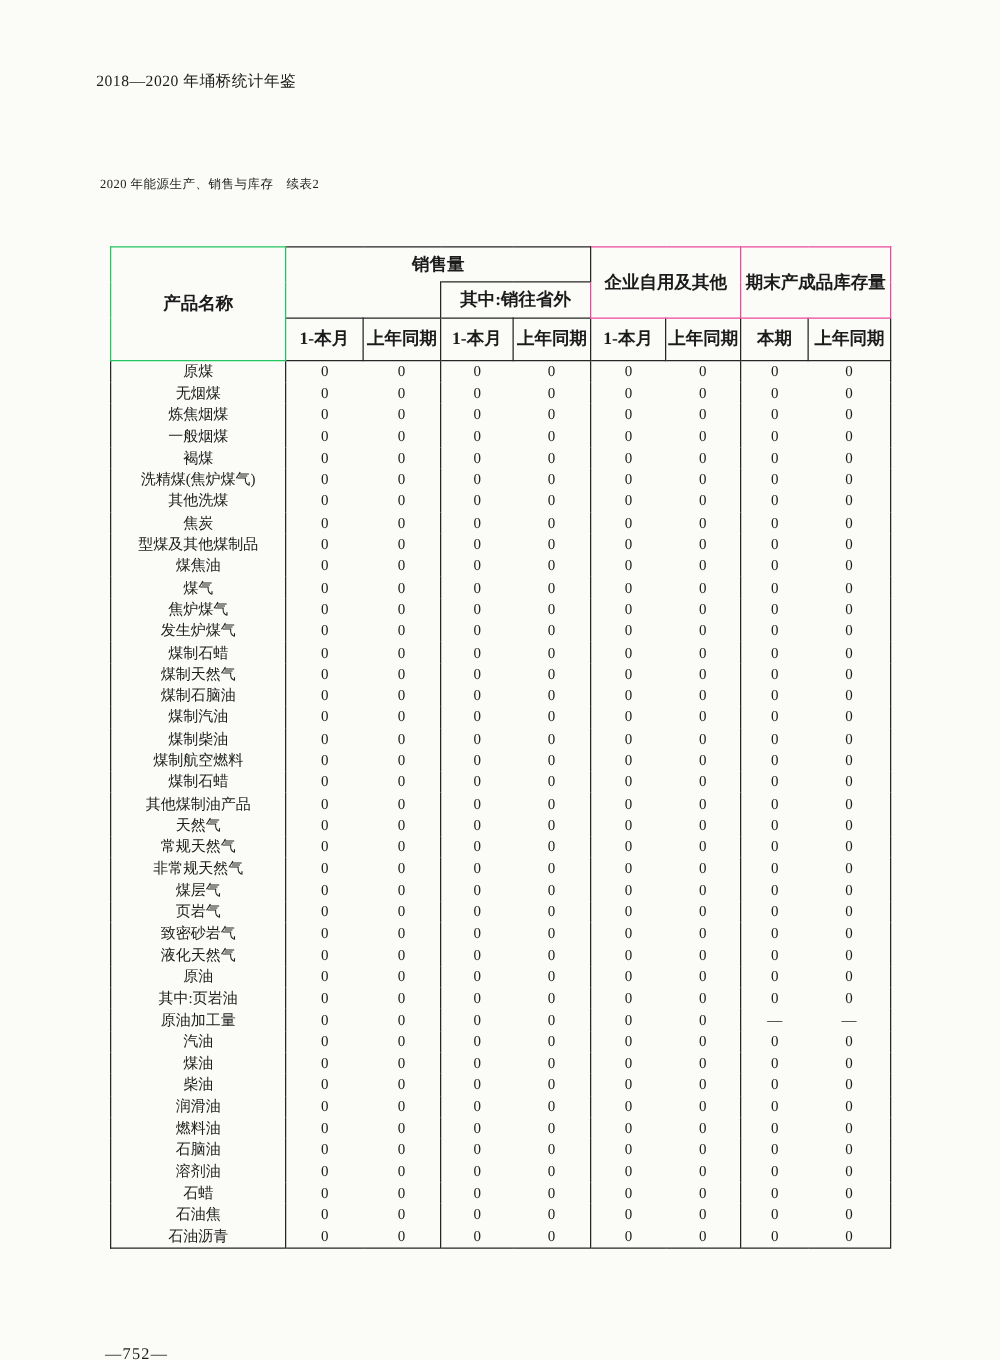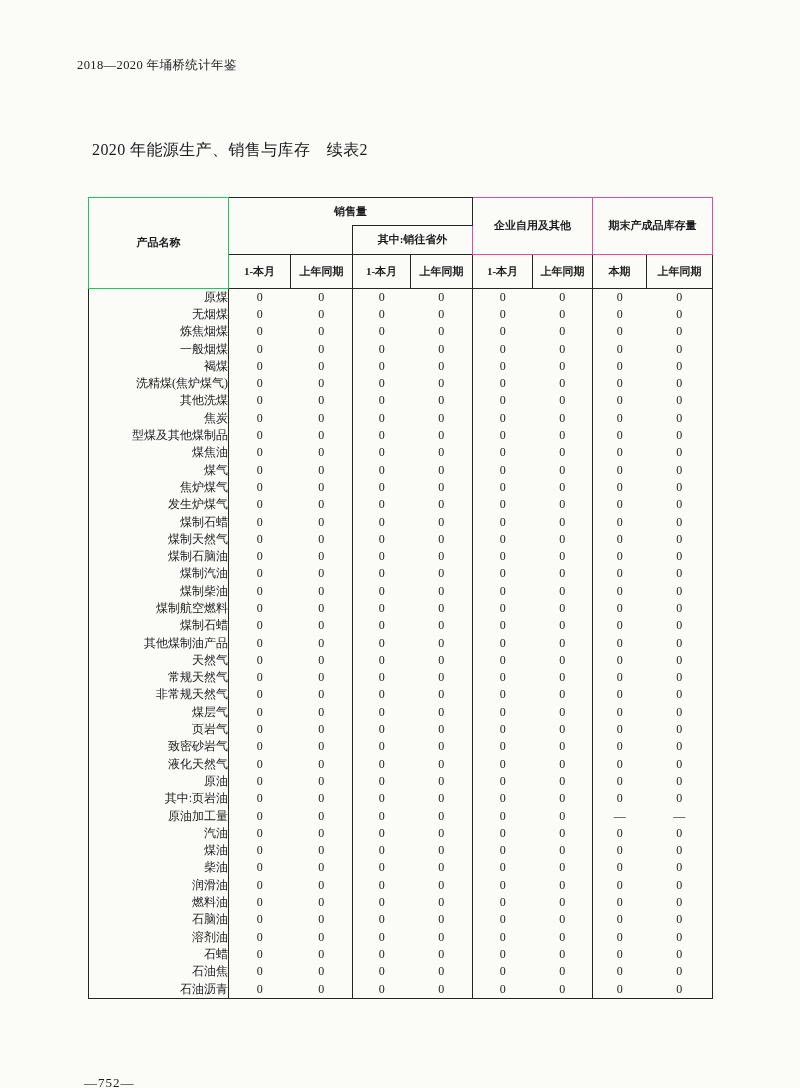--- a/index.html
+++ b/index.html
@@ -14,36 +14,36 @@
   }
   .doc-header {
     position: absolute;
     left: 77px;
     top: 57px;
     font-size: 12.5px;
     letter-spacing: 0.4px;
   }
   .table-title {
     position: absolute;
-    left: 92px;
+    left: 80px;
     top: 140px;
-    font-size: 16px;
+    font-size: 10px;
     letter-spacing: 0.4px;
   }
   table.stat-table {
     position: absolute;
     left: 88px;
     top: 197px;
     width: 624px;
     border-collapse: collapse;
     table-layout: fixed;
     border: 1px solid #262626;
   }
   .stat-table th {
-    font-size: 11px;
+    font-size: 14px;
     font-weight: bold;
     text-align: center;
     vertical-align: middle;
     padding: 0;
     font-family: "Liberation Serif", "DejaVu Serif", serif;
   }
   .th-name   { border: 1px solid #22c55e; }
   .th-sales  { border: 1px solid #262626; border-bottom: none; height: 27px; }
   .th-grp    { border: 1px solid #ec4899; }
   .th-spacer { border: none; border-right: 1px solid #262626; height: 28px; }
@@ -51,21 +51,21 @@
   #col-label-row th { border: 1px solid #262626; height: 33px; text-align: center; }
 
   .stat-table td {
     font-size: 12px;
     height: 17.3px;
     padding: 0;
     vertical-align: middle;
     white-space: nowrap;
     overflow: hidden;
   }
-  td.name-cell { text-align: right; border-right: 1px solid #262626; margin-left: 20px; }
+  td.name-cell { text-align: center; border-right: 1px solid #262626; margin-left: 20px; }
   td.val-cell  { text-align: center; }
   td.val-cell.group-end { border-right: 1px solid #262626; }
   .indent-0 { padding-left: 12px; }
   .indent-1 { padding-left: 19px; }
   .indent-2 { padding-left: 26px; }
   .indent-3 { padding-left: 33px; }
 
   .doc-footer {
     position: absolute;
     left: 84px;

